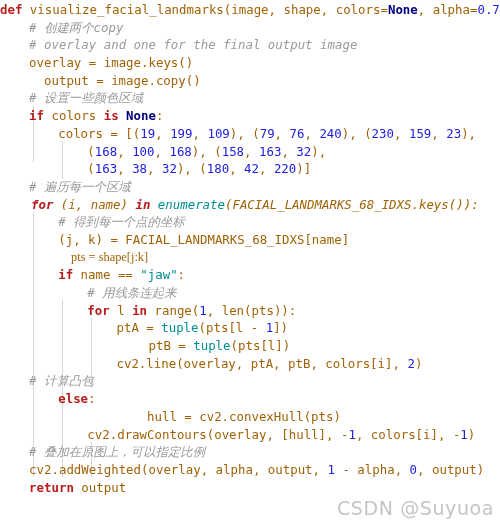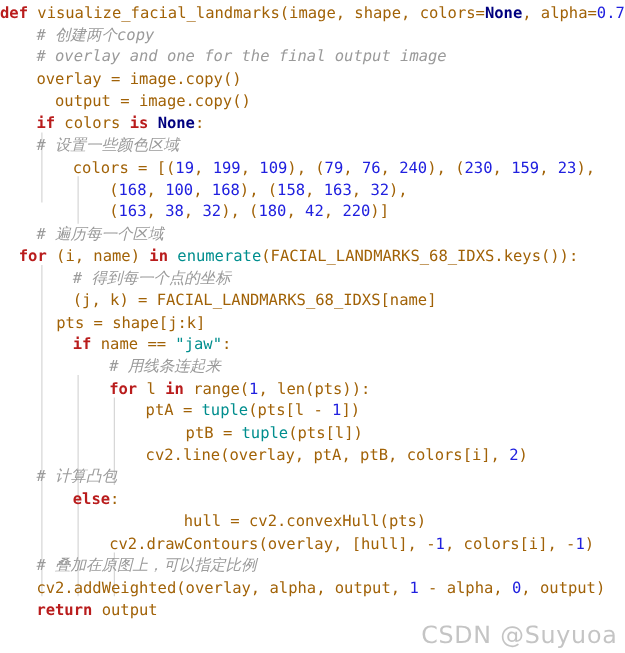--- a/index.html
+++ b/index.html
@@ -85,32 +85,32 @@
       <div class="guide" style="left: 33px; top: 212px; height: 265px;"></div>
       <div class="guide" style="left: 62px; top: 300px; height: 177px;"></div>
       <div class="guide" style="left: 91px; top: 318px; height: 70px;"></div>
       <div class="guide" style="left: 91px; top: 442px; height: 35px;"></div>
     </div>
 
   <div class="code-lines">
       <div class="line" style="padding-left: 0px;"><span class="kw">def</span><span class="plain"> visualize_facial_landmarks(image, shape, colors=</span><span class="bkw">None</span><span class="plain">, alpha=</span><span class="num">0.75</span></div>
       <div class="line" style="padding-left: 29.12px;"><span class="cmt"># 创建两个copy</span></div>
       <div class="line" style="padding-left: 29.12px;"><span class="cmt"># overlay and one for the final output image</span></div>
-      <div class="line" style="padding-left: 29.12px;"><span class="plain">overlay = image.copy()</span></div>
+      <div class="line" style="padding-left: 29.12px;"><span class="plain">overlay = image.keys()</span></div>
       <div class="line" style="padding-left: 44px;"><span class="plain">output = image.copy()</span></div>
+      <div class="line" style="padding-left: 29.12px;"><span class="cmt"># 设置一些颜色区域</span></div>
       <div class="line" style="padding-left: 29.12px;"><span class="kw">if</span><span class="plain"> colors </span><span class="kw">is</span><span class="plain"> </span><span class="bkw">None</span><span class="plain">:</span></div>
-      <div class="line" style="padding-left: 29.12px;"><span class="cmt"># 设置一些颜色区域</span></div>
       <div class="line" style="padding-left: 58.24px;"><span class="plain">colors = [(</span><span class="num">19</span><span class="plain">, </span><span class="num">199</span><span class="plain">, </span><span class="num">109</span><span class="plain">), (</span><span class="num">79</span><span class="plain">, </span><span class="num">76</span><span class="plain">, </span><span class="num">240</span><span class="plain">), (</span><span class="num">230</span><span class="plain">, </span><span class="num">159</span><span class="plain">, </span><span class="num">23</span><span class="plain">),</span></div>
       <div class="line" style="padding-left: 87.36px;"><span class="plain">(</span><span class="num">168</span><span class="plain">, </span><span class="num">100</span><span class="plain">, </span><span class="num">168</span><span class="plain">), (</span><span class="num">158</span><span class="plain">, </span><span class="num">163</span><span class="plain">, </span><span class="num">32</span><span class="plain">),</span></div>
       <div class="line" style="padding-left: 87.36px;"><span class="plain">(</span><span class="num">163</span><span class="plain">, </span><span class="num">38</span><span class="plain">, </span><span class="num">32</span><span class="plain">), (</span><span class="num">180</span><span class="plain">, </span><span class="num">42</span><span class="plain">, </span><span class="num">220</span><span class="plain">)]</span></div>
       <div class="line" style="padding-left: 29.12px;"><span class="cmt"># 遍历每一个区域</span></div>
-      <div class="line" style="padding-left: 15px;"><span class="kw">for</span><span class="plain"> (i, name) </span><span class="kw">in</span><span class="plain"> </span><span class="fn">enumerate</span><span class="plain">(FACIAL_LANDMARKS_68_IDXS.keys()):</span></div>
+      <div class="line" style="padding-left: 31px; font-style: italic;"><span class="kw">for</span><span class="plain"> (i, name) </span><span class="kw">in</span><span class="plain"> </span><span class="fn">enumerate</span><span class="plain">(FACIAL_LANDMARKS_68_IDXS.keys()):</span></div>
       <div class="line" style="padding-left: 58.24px;"><span class="cmt"># 得到每一个点的坐标</span></div>
       <div class="line" style="padding-left: 58.24px;"><span class="plain">(j, k) = FACIAL_LANDMARKS_68_IDXS[name]</span></div>
-      <div class="line" style="padding-left: 45px;"><span class="plain">pts = shape[j:k]</span></div>
+      <div class="line" style="padding-left: 71px; font-family: Liberation Serif, serif;"><span class="plain">pts = shape[j:k]</span></div>
       <div class="line" style="padding-left: 58.24px;"><span class="kw">if</span><span class="plain"> name == </span><span class="str">"jaw"</span><span class="plain">:</span></div>
       <div class="line" style="padding-left: 87.36px;"><span class="cmt"># 用线条连起来</span></div>
       <div class="line" style="padding-left: 87.36px;"><span class="kw">for</span><span class="plain"> l </span><span class="kw">in</span><span class="plain"> range(</span><span class="num">1</span><span class="plain">, len(pts)):</span></div>
       <div class="line" style="padding-left: 116.48px;"><span class="plain">ptA = </span><span class="fn">tuple</span><span class="plain">(pts[l - </span><span class="num">1</span><span class="plain">])</span></div>
       <div class="line" style="padding-left: 116.48px; margin-left: 32px;"><span class="plain">ptB = </span><span class="fn">tuple</span><span class="plain">(pts[l])</span></div>
       <div class="line" style="padding-left: 116.48px;"><span class="plain">cv2.line(overlay, ptA, ptB, colors[i], </span><span class="num">2</span><span class="plain">)</span></div>
       <div class="line" style="padding-left: 29.12px;"><span class="cmt"># 计算凸包</span></div>
       <div class="line" style="padding-left: 58.24px;"><span class="kw">else</span><span class="plain">:</span></div>
       <div class="line" style="padding-left: 110px; margin-left: 37px;"><span class="plain">hull = cv2.convexHull(pts)</span></div>
       <div class="line" style="padding-left: 87.36px;"><span class="plain">cv2.drawContours(overlay, [hull], -</span><span class="num">1</span><span class="plain">, colors[i], -</span><span class="num">1</span><span class="plain">)</span></div>

